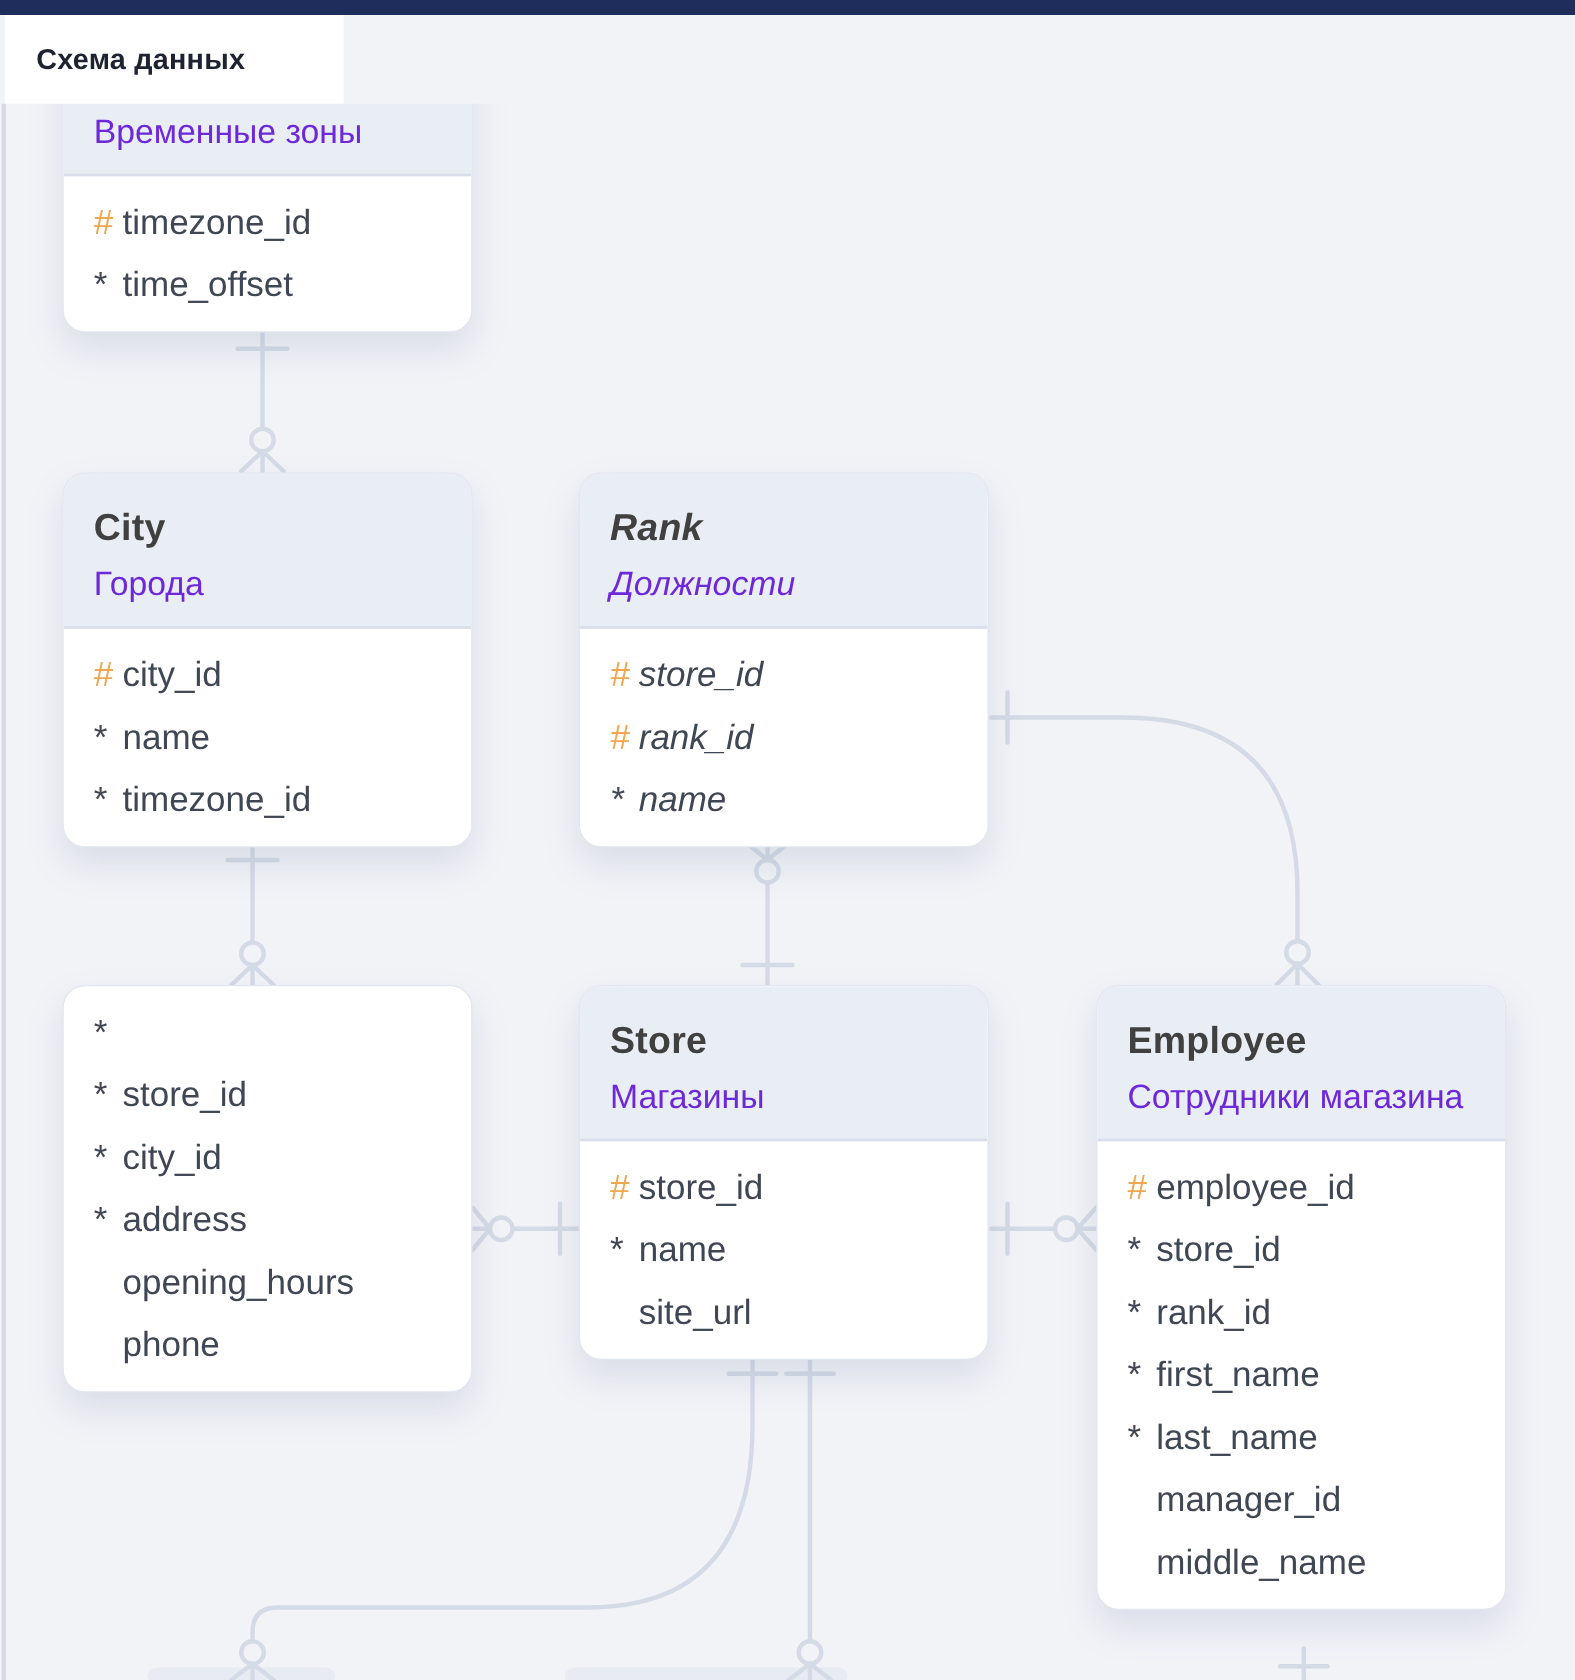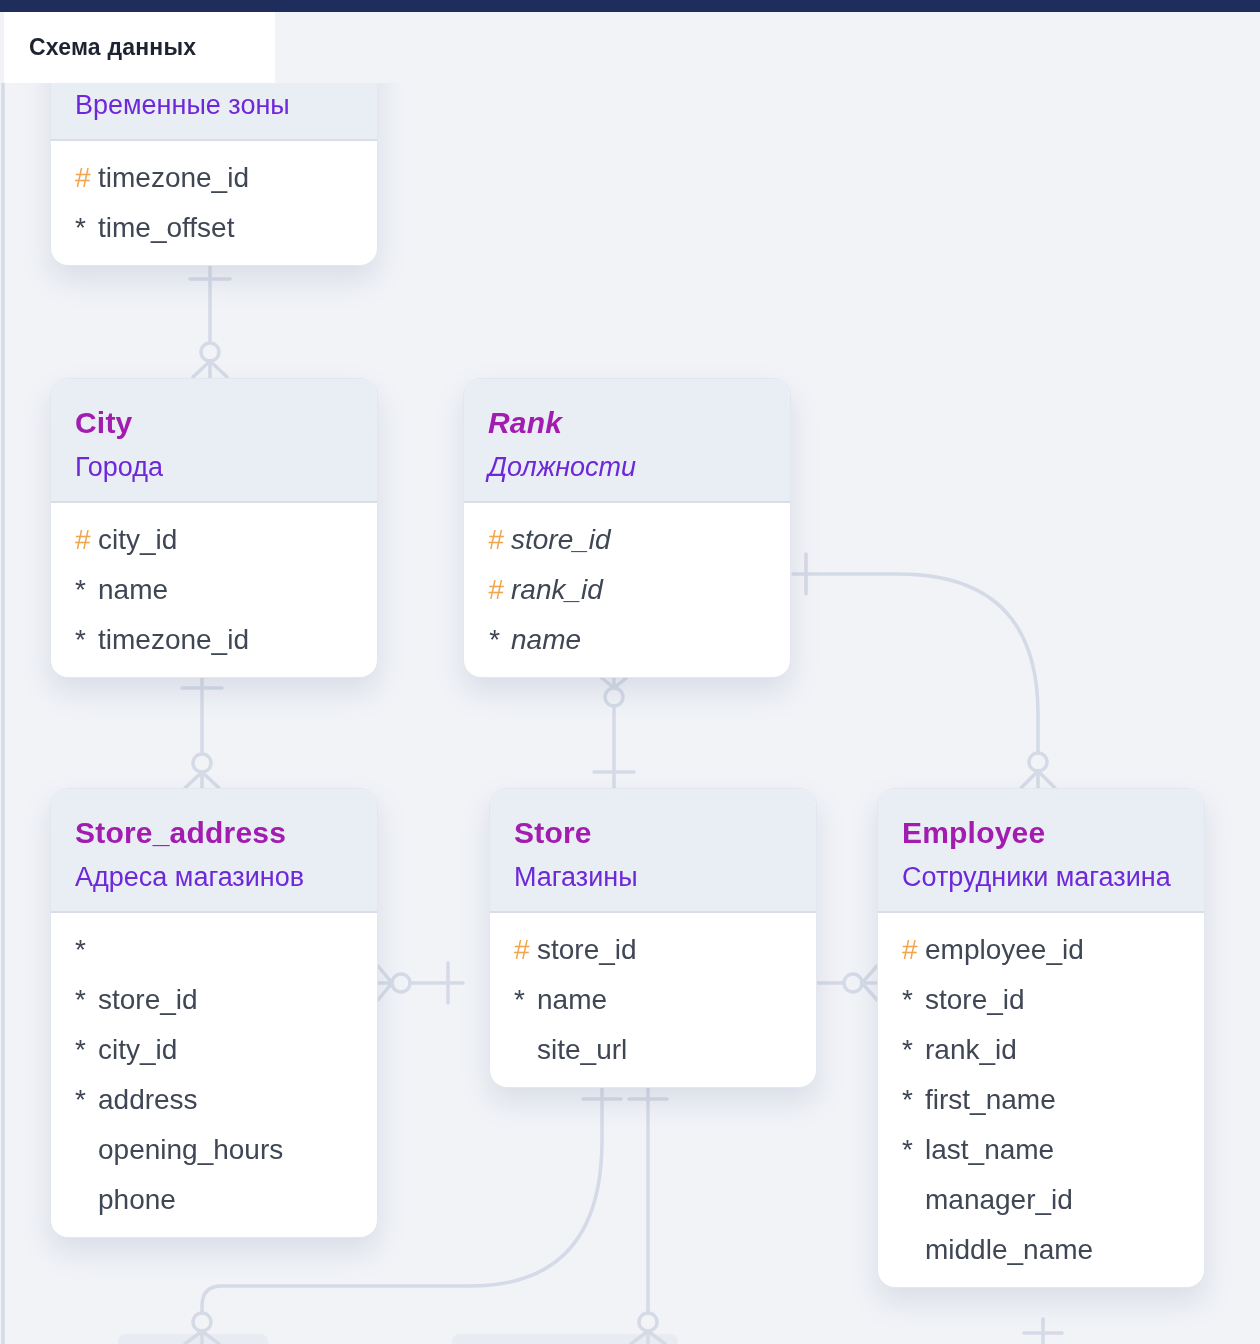--- a/index.html
+++ b/index.html
@@ -13,34 +13,34 @@
               display:flex;align-items:center;padding-left:25px;box-sizing:border-box;}
   #active-tab .tab-label{font-size:23px;font-weight:700;color:#1d2330;letter-spacing:.2px;}
 
   
   #wires{position:absolute;left:0;top:0;z-index:1;}
 
   
   .card{position:absolute;width:328px;background:#ffffff;border:1px solid #e2e6ee;border-radius:18px;
         box-shadow:0 14px 28px rgba(116,128,160,.18);z-index:2;box-sizing:border-box;overflow:hidden;}
   .card-header{background:#e9edf4;border-bottom:2px solid #d8dde9;padding:26px 24px 18px 24px;}
-  .card-title{font-size:30px;font-weight:700;color:#a21caf;line-height:36px;min-height:36px;letter-spacing:.2px;}
+  .card-title{font-size:30px;font-weight:700;color:#404040;line-height:36px;min-height:36px;letter-spacing:.2px;}
   .card-subtitle{font-size:27px;color:#6d28d9;line-height:32px;margin-top:10px;}
   .card-body{padding:12px 0;}
   .row{height:50px;display:flex;align-items:center;padding:0 24px;font-size:28px;color:#3f4654;}
   .row .prefix{width:23px;flex:none;}
   .row .prefix.pk{color:#f0a64e;}
   .row .fname{white-space:nowrap;}
 
   
   #card-timezone{left:50px;top:16px;}
   #card-city{left:50px;top:378px;}
   #card-rank{left:463px;top:378px;font-style:italic;}
   #card-store_address{left:50px;top:788px;}
-  #card-store{left:489px;top:788px;}
+  #card-store{left:463px;top:788px;}
   #card-employee{left:877px;top:788px;}
 </style>
 </head>
 <body>
 
 <div id="stage">
 
   <svg id="wires" width="1260" height="1344" viewBox="0 0 1260 1344">
 
     <rect x="118" y="1334" width="150" height="14" rx="8" fill="#e8ebf2"></rect>
@@ -168,24 +168,20 @@
         <span class="fname">rank_id</span>
       </div>
       <div class="row">
         <span class="prefix">*</span>
         <span class="fname">name</span>
       </div>
     </div>
   </div>
 
   <div class="card" id="card-store_address">
-    <div class="card-header">
-      <div class="card-title">Store_address</div>
-      <div class="card-subtitle">Адреса магазинов</div>
-    </div>
     <div class="card-body">
       <div class="row">
         <span class="prefix">*</span>
       </div>
       <div class="row">
         <span class="prefix">*</span>
         <span class="fname">store_id</span>
       </div>
       <div class="row">
         <span class="prefix">*</span>

